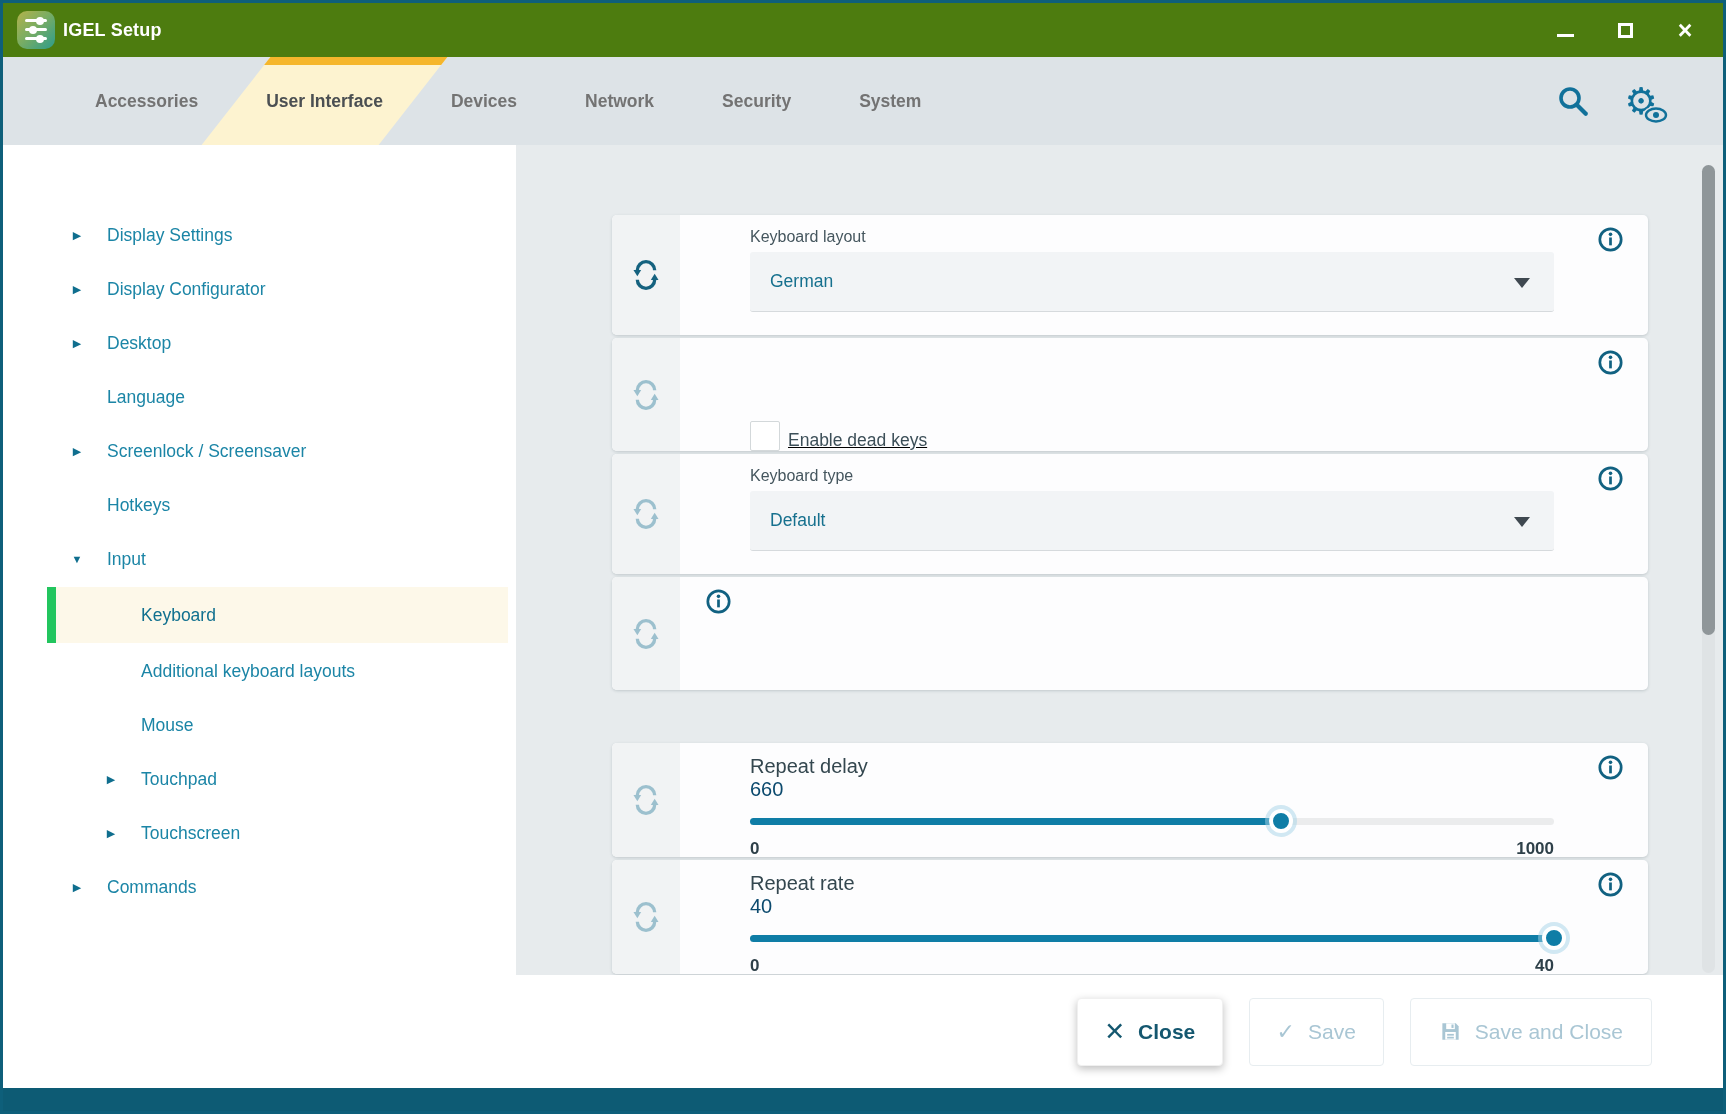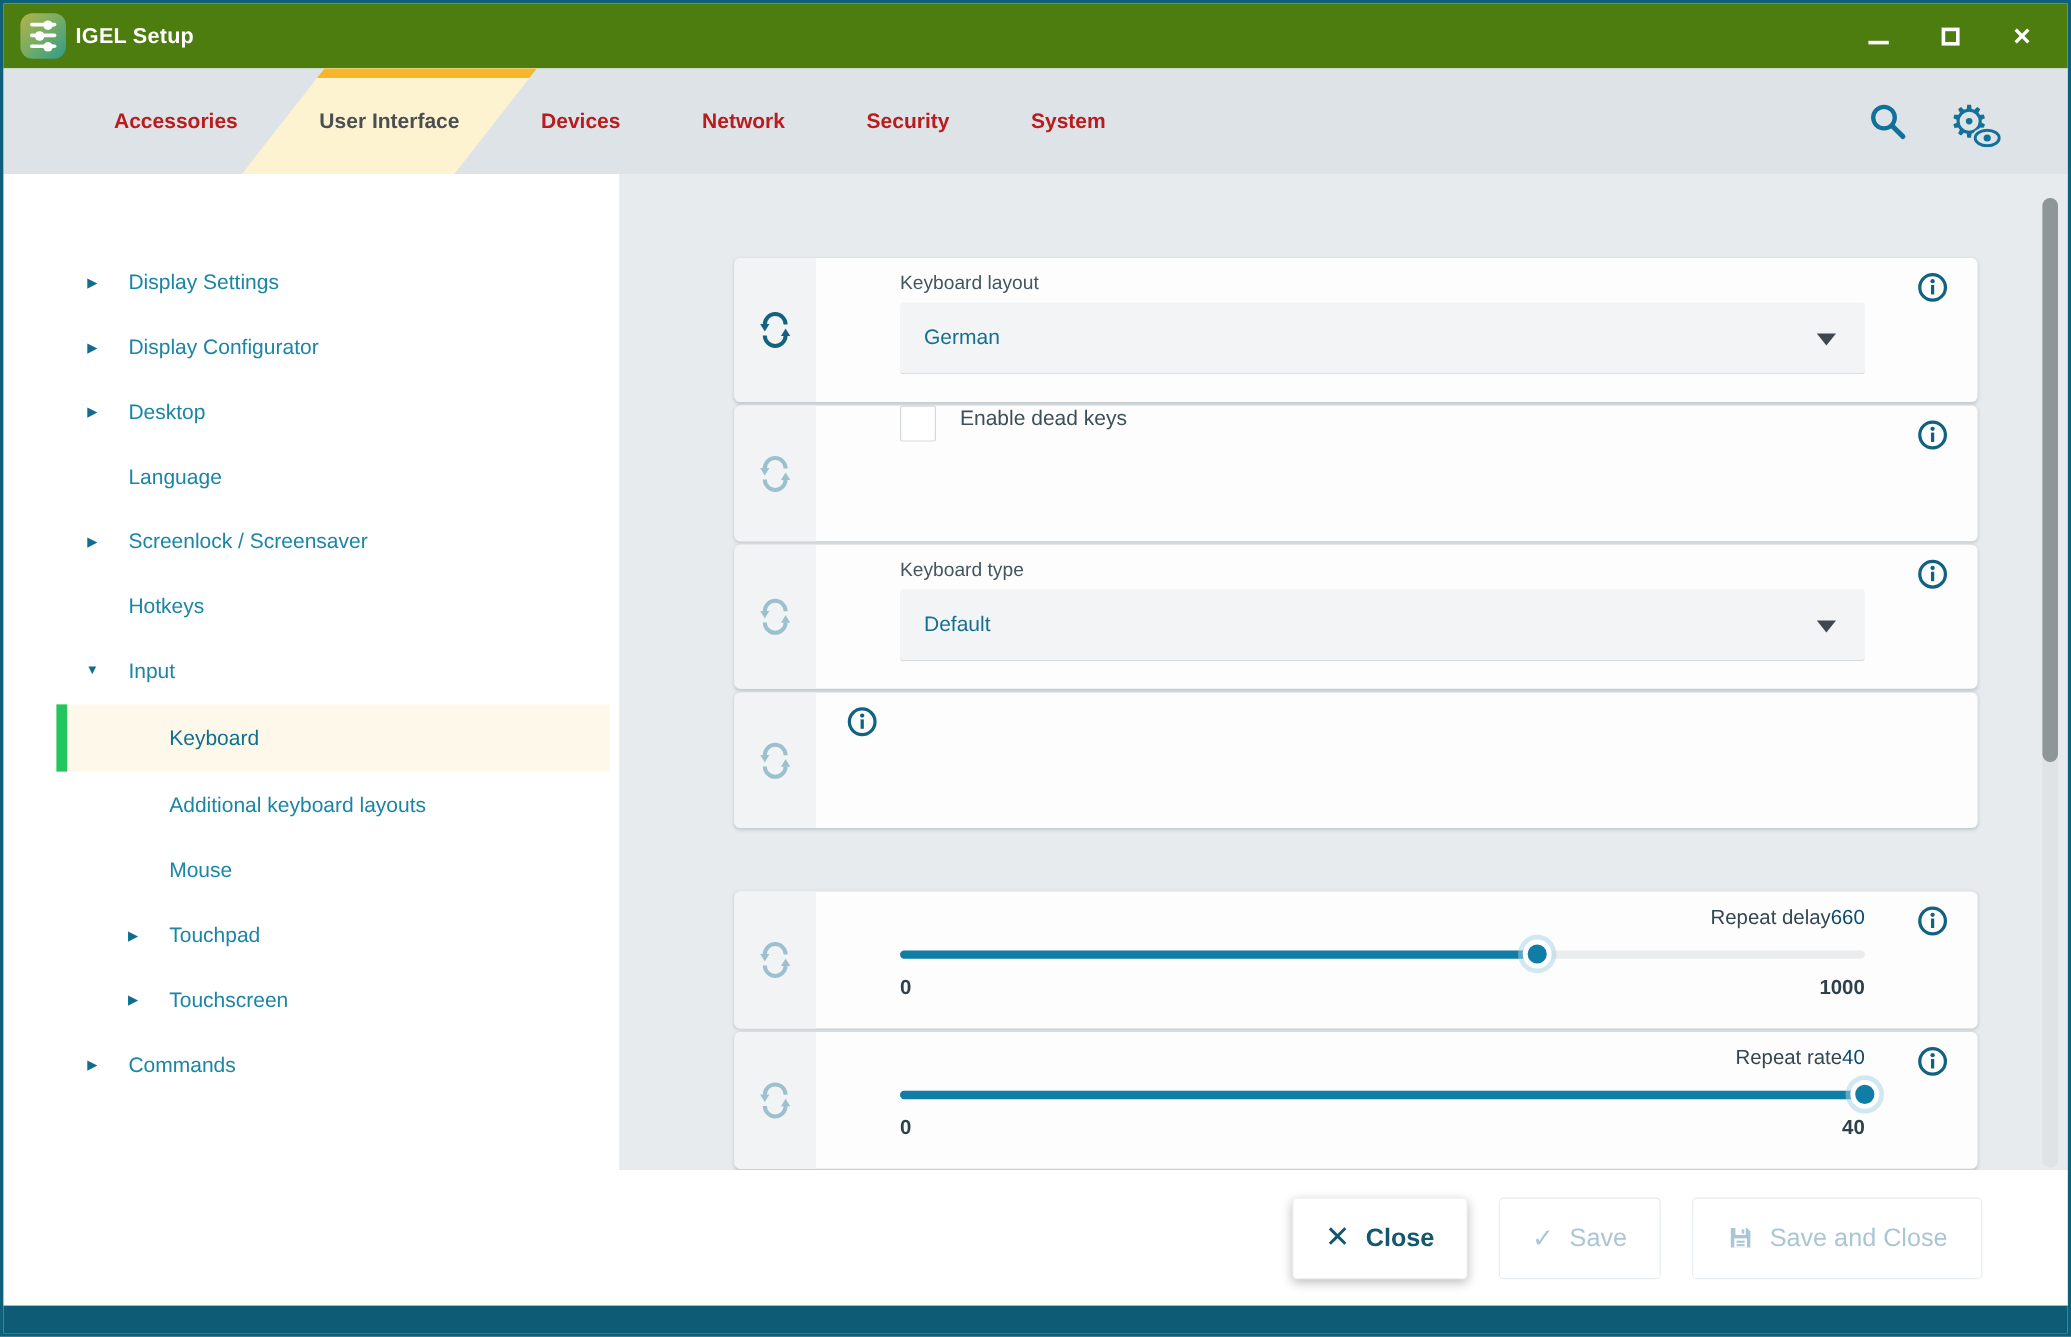--- a/index.html
+++ b/index.html
@@ -24,21 +24,21 @@
   .win-controls { margin-left:auto; display:flex; gap:40px; align-items:center; padding-right:10px; }
   .winbtn { width:20px; height:20px; display:flex; align-items:center; justify-content:center; cursor:pointer; }
   .minimize-glyph { width:17px; height:13px; border-bottom:3px solid #fff; }
   .maximize-glyph { width:15px; height:15px; border:3px solid #fff; }
   .close-glyph { color:#fff; font-size:25px; font-weight:700; line-height:1; }
 
   
   .tabbar { height:88px; background:#dde3e7; display:flex; align-items:stretch;
             padding-left:58px; flex:none; position:relative; }
   .tab { position:relative; padding:0 34px; display:flex; align-items:center;
-         font-size:17.5px; font-weight:700; color:#b91c1c; cursor:pointer; }
+         font-size:17.5px; font-weight:700; color:#737373; cursor:pointer; }
   .tab .lbl { position:relative; z-index:1; }
   .tab.active { color:#4b4f52; }
   .tab.active::before { content:""; position:absolute; top:0; bottom:0; left:4px; right:4px;
          background:#fdf3d0; border-top:8px solid #f5b62c; transform:skewX(-38deg); }
   .tab-icons { margin-left:auto; display:flex; gap:28px; align-items:center; padding-right:62px; }
   .toolicon { width:40px; height:40px; display:flex; align-items:center; justify-content:center;
               cursor:pointer; position:relative; color:#11719a; }
   .gear-glyph { font-size:37px; line-height:1; font-family:"DejaVu Sans",sans-serif; }
   .eye-wrap { position:absolute; right:-8px; bottom:-3px; background:#dde3e7; border-radius:50%;
               width:26px; height:18px; display:flex; align-items:center; justify-content:center; }
@@ -71,28 +71,28 @@
   .info-btn { width:27px; height:27px; color:#116181; cursor:pointer; }
 
   .field-label { padding-top:13px; font-size:16px; color:#45565e; }
   .dropdown { margin-top:6px; height:60px; background:#f2f4f6; border-bottom:1px solid #d6dadd;
               border-radius:3px; display:flex; align-items:center; padding:0 46px 0 20px;
               position:relative; font-size:17.5px; color:#16708e; cursor:pointer; }
   .caret { position:absolute; right:24px; top:50%; margin-top:-4px; width:0; height:0;
            border-left:8px solid transparent; border-right:8px solid transparent;
            border-top:10px solid #3f4850; }
 
-  .card-check .body { display:flex; align-items:flex-start; gap:20px; }
+  .card-check .body { display:flex; align-items:flex-end; gap:8px;text-decoration:underline; }
   .checkbox { width:30px; height:30px; background:#fff; border:1.5px solid #d3d8da;
               border-radius:2px; cursor:pointer; flex:none; }
   .check-label { font-size:17.5px; color:#3c4f58; }
 
   .card-slider .body { padding-top:12px; }
-  .slider-label-row { display:flex; justify-content:flex-end; align-items:baseline;
-                      font-size:17px; color:#34474f; }
+  .slider-label-row { display:flex; justify-content:flex-start; align-items:baseline;
+                      font-size:20px; color:#34474f;flex-direction:column; }
   .slider-value { color:#0c4a6e; }
   .slider { position:relative; height:24px; margin-top:8px; cursor:pointer; }
   .slider-track { position:absolute; left:0; right:0; top:9px; height:7px; background:#ebeced; border-radius:4px; }
   .slider-fill  { position:absolute; left:0; top:9px; height:7px; background:#0f7da6; border-radius:4px; }
   .slider-thumb { position:absolute; top:0; width:24px; height:24px; margin-left:-12px; border-radius:50%;
                   background:#0f7da6; border:4px solid #fff; box-shadow:0 0 0 4px rgba(165,212,232,.5);
                   cursor:grab; }
   .minmax-row { display:flex; justify-content:space-between; margin-top:6px;
                 font-size:17px; font-weight:600; color:#2e4049; }
   .group-gap { height:50px; }

